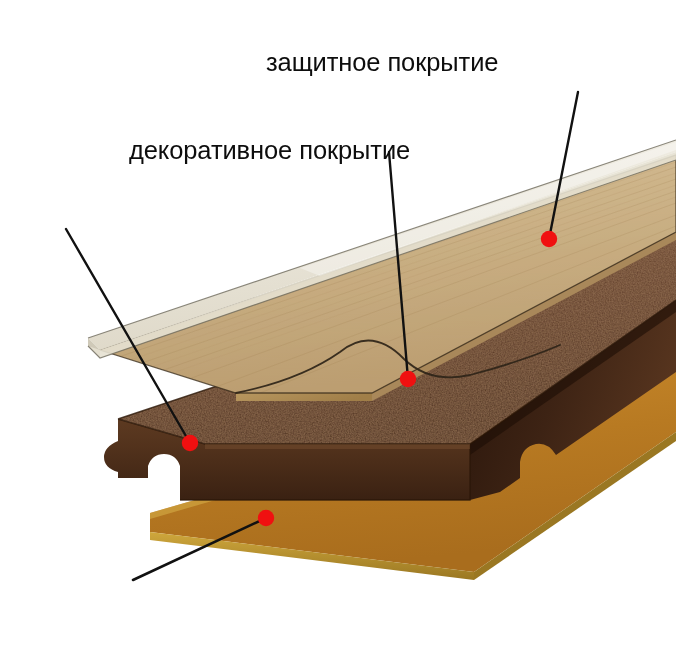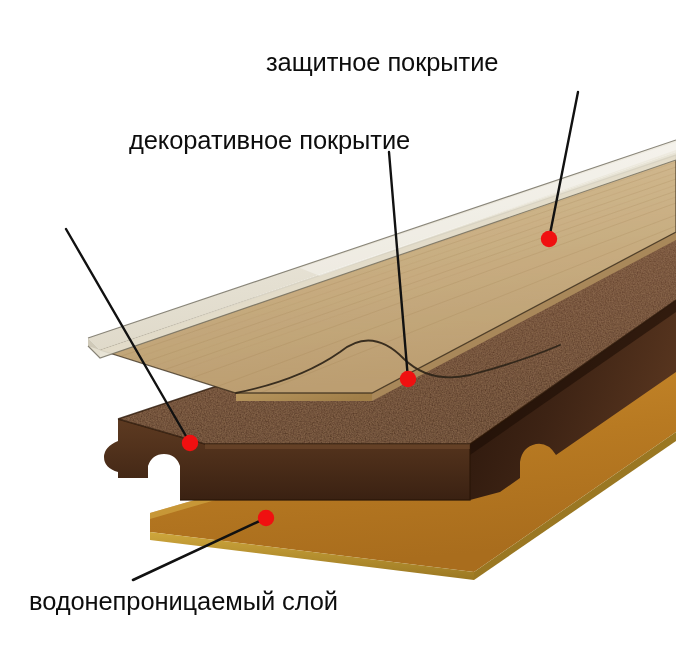--- a/index.html
+++ b/index.html
@@ -10,21 +10,21 @@
     background:#ffffff;
   }
   #stage{position:absolute;inset:0;width:676px;height:645px;}
   #art{position:absolute;left:0;top:0;width:676px;height:645px;}
   .lbl{
     position:absolute;white-space:nowrap;color:#0d0d0d;
     font-size:25.5px;line-height:1;letter-spacing:-0.1px;
     font-weight:400;
   }
   #lbl-protective{left:266px;top:50px;}
-  #lbl-decorative{left:129px;top:128px;}
+  #lbl-decorative{left:129px;top:138px;}
   #lbl-core{left:26px;top:192px;}
   #lbl-waterproof{left:29px;top:589px;}
 </style>
 </head>
 <body>
 
 <div id="stage">
 
   <svg id="art" viewBox="0 0 676 645">
     <defs>
@@ -195,15 +195,14 @@
       <circle cx="190" cy="443" r="8.2" fill="#f01010"></circle>
       <circle cx="266" cy="518" r="8.2" fill="#f01010"></circle>
     </g>
   </svg>
 
   <div class="lbl" id="lbl-protective">защитное покрытие</div>
 
   <div class="lbl" id="lbl-decorative">декоративное покрытие</div>
 
 
-  <div class="lbl" id="lbl-waterproof">водонепроницаемый слой</div>
 
 </div>
 
 </body></html>

